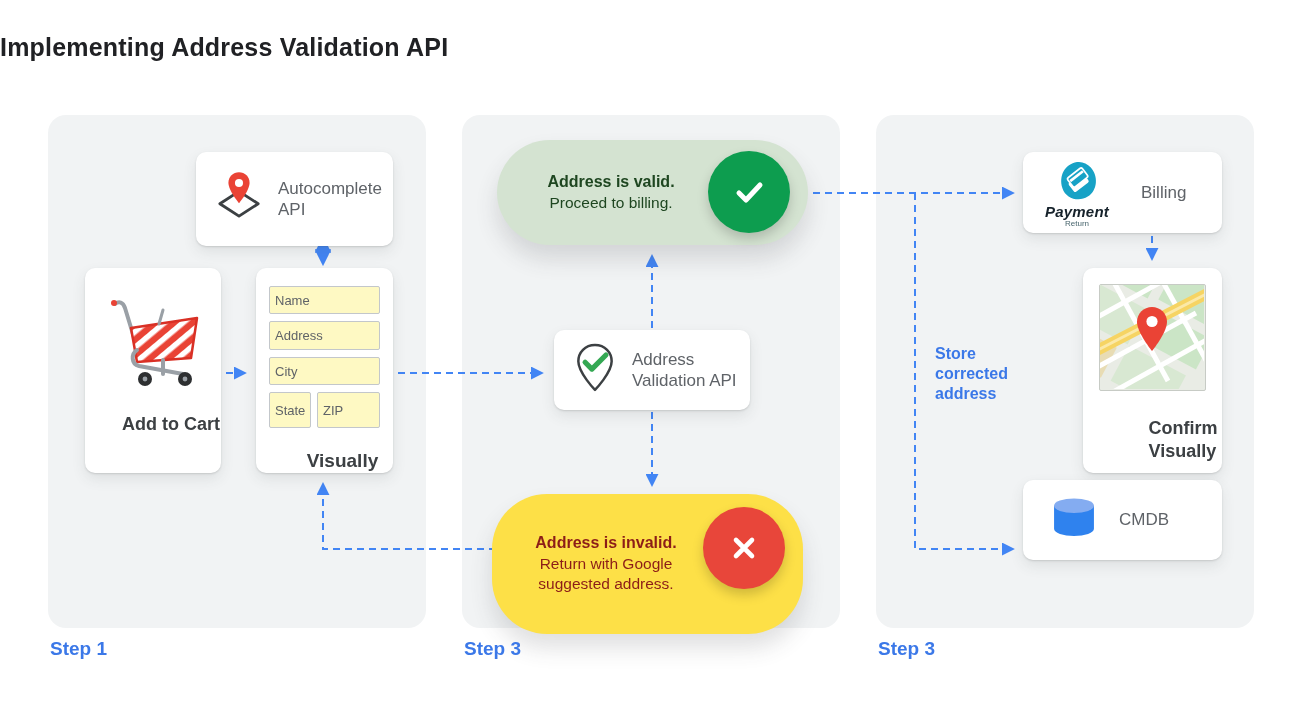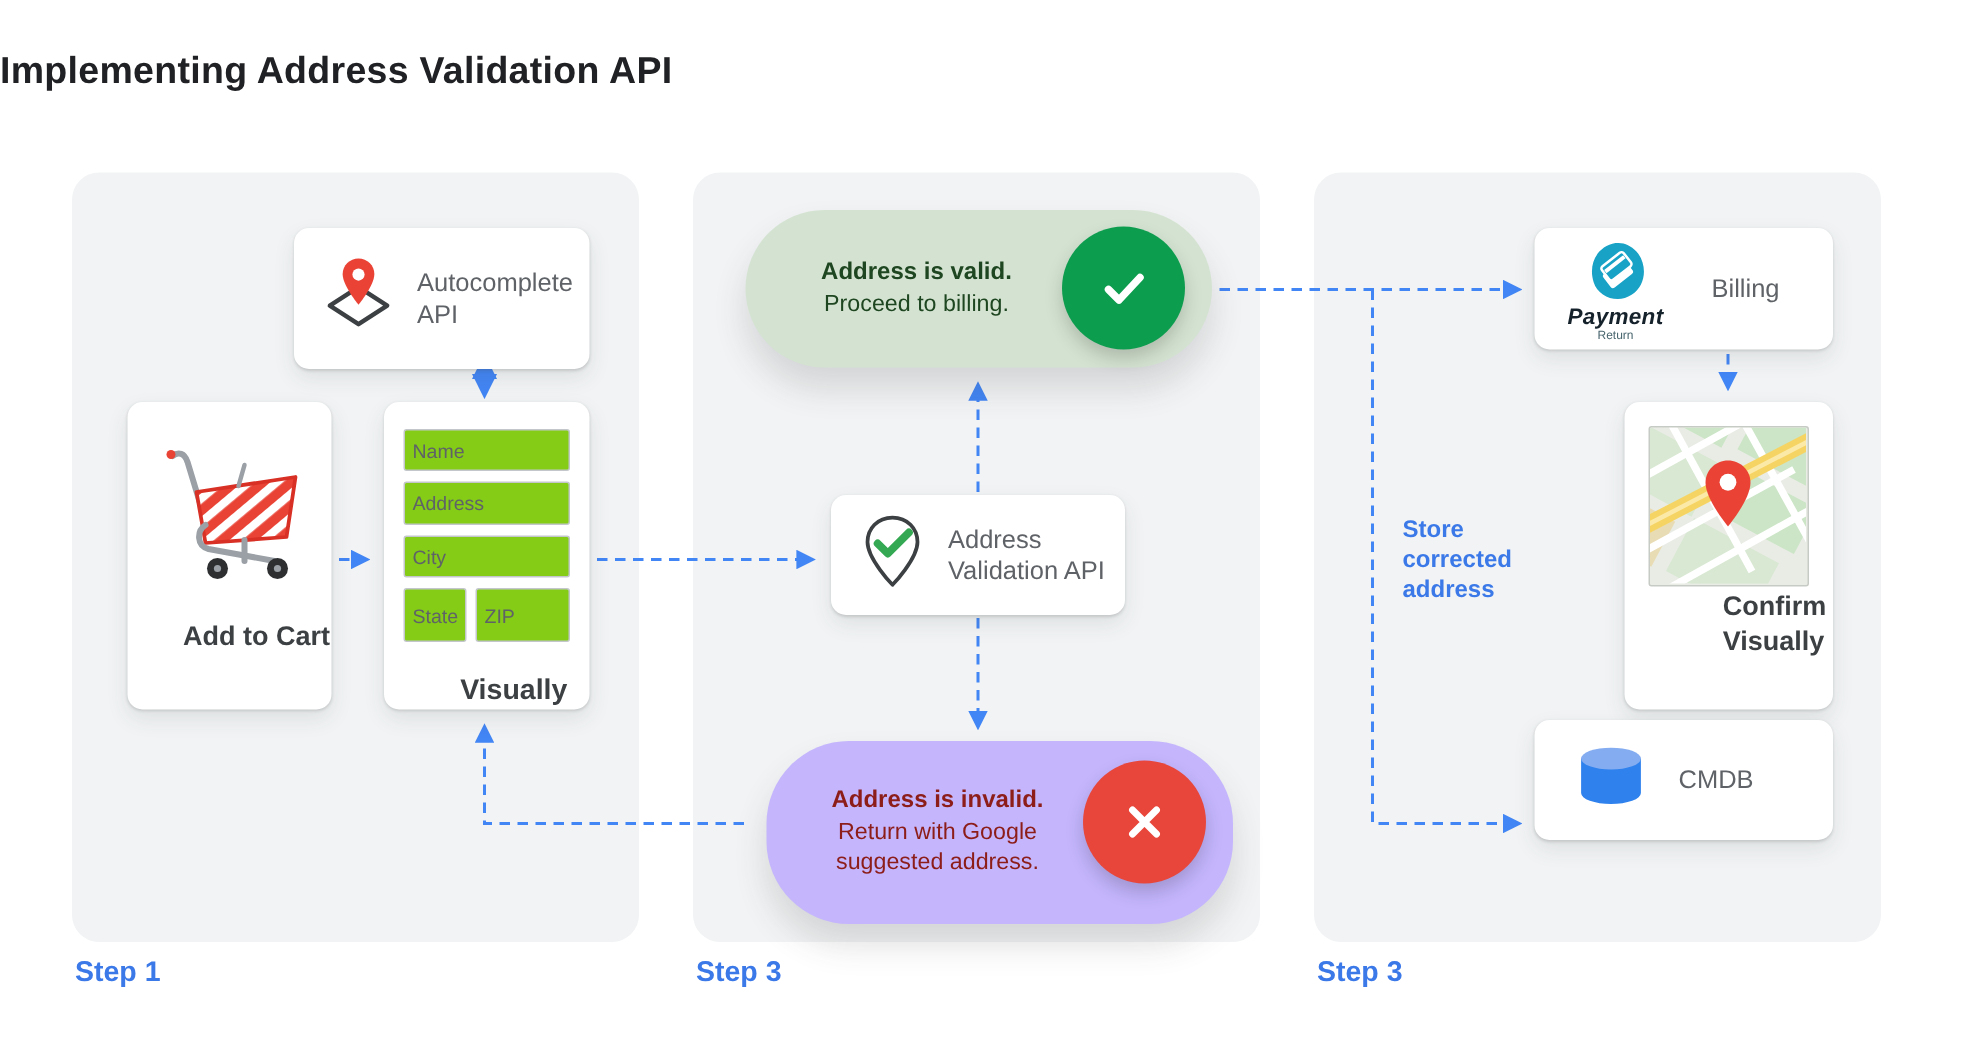--- a/index.html
+++ b/index.html
@@ -33,34 +33,34 @@
 
   
   .tall-card{display:flex;flex-direction:column;align-items:center;justify-content:flex-start;}
   #cart-card{left:85px;top:268px;width:136px;height:205px;}
   #checkout-card{left:256px;top:268px;width:137px;height:205px;padding:18px 13px 0 13px;}
   #confirm-card{left:1083px;top:268px;width:139px;height:205px;padding-top:16px;}
 
   .tall-label{font-size:18px;font-weight:700;color:#3c4043;text-align:center;line-height:1.25;padding-left:36px;}
   #cart-card .tall-label{position:absolute;bottom:38px;left:0;width:100%;}
   #checkout-card .tall-label{margin-top:14px;font-size:19px;}
-  #confirm-card .tall-label{margin-top:2px;}
+  #confirm-card .tall-label{margin-top:26px;}
 
   .form-field{display:block;width:100%;height:36px;border:1.5px solid #c3c7cb;border-radius:2px;
-    background:#84cc16;font-size:13px;color:#5f6368;padding:0 0 0 5px;margin-bottom:7px;outline:none;}
+    background:#fef9c3;font-size:13px;color:#5f6368;padding:0 0 0 5px;margin-bottom:7px;outline:none;}
   .form-field::placeholder{color:#5f6368;opacity:1;}
   .field-row{display:flex;gap:6px;width:100%;}
   .field-row .state{width:42px;}
   .field-row .zip{flex:1;}
 
   
   .pill{position:absolute;width:311px;border-radius:55px;
     box-shadow:0 14px 22px rgba(60,64,67,.16);display:flex;align-items:center;}
   #valid-pill{left:497px;top:140px;height:105px;background:#d4e3d1;}
-  #invalid-pill{left:511px;top:494px;height:122px;background:#c4b5fd;}
+  #invalid-pill{left:492px;top:494px;height:140px;background:#fde047;}
   .pill-text{width:206px;text-align:center;padding-left:22px;line-height:1.3;}
   #valid-pill .pill-text{color:#1e4620;font-size:15.5px;}
   #invalid-pill .pill-text{color:#8c1d18;font-size:15.5px;}
   .pill-text .b{font-weight:700;display:block;font-size:16px;}
   .pill-circle{position:absolute;width:82px;height:82px;border-radius:50%;left:211px;
     display:flex;align-items:center;justify-content:center;box-shadow:0 6px 12px rgba(0,0,0,.18);}
   #valid-pill .pill-circle{top:11px;background:#0d9d4f;}
   #invalid-pill .pill-circle{top:13px;background:#e8463a;}
 
   

